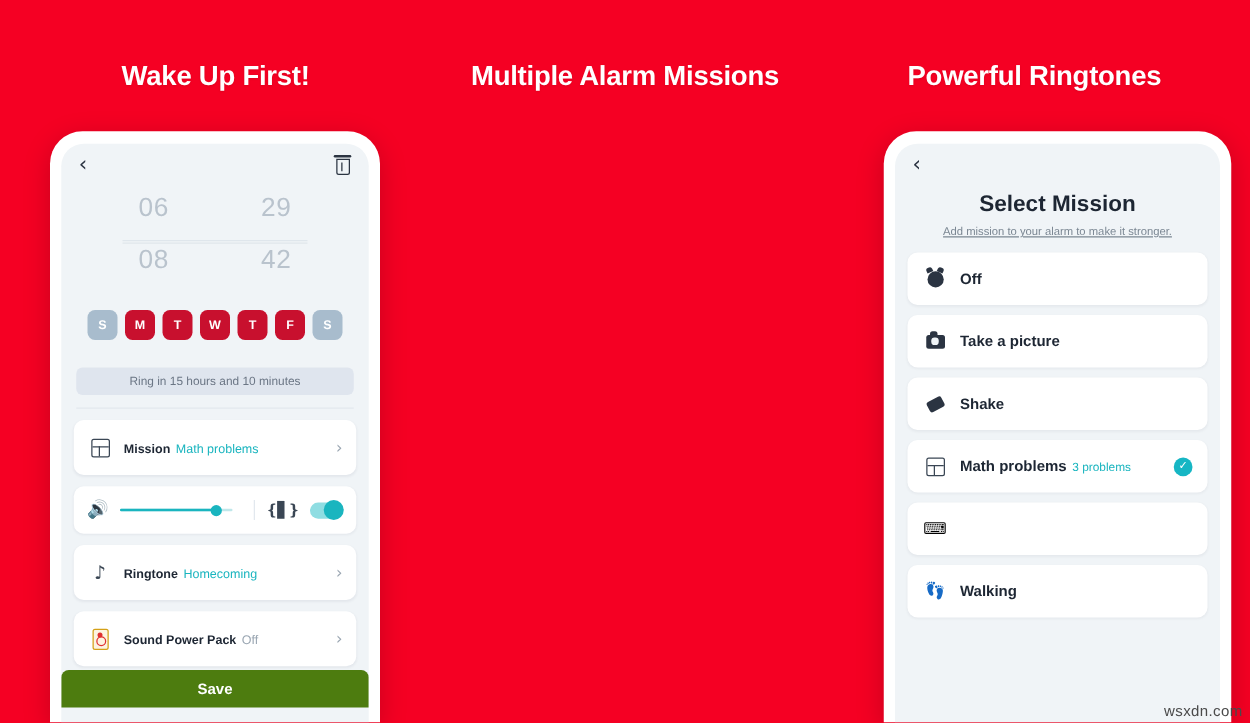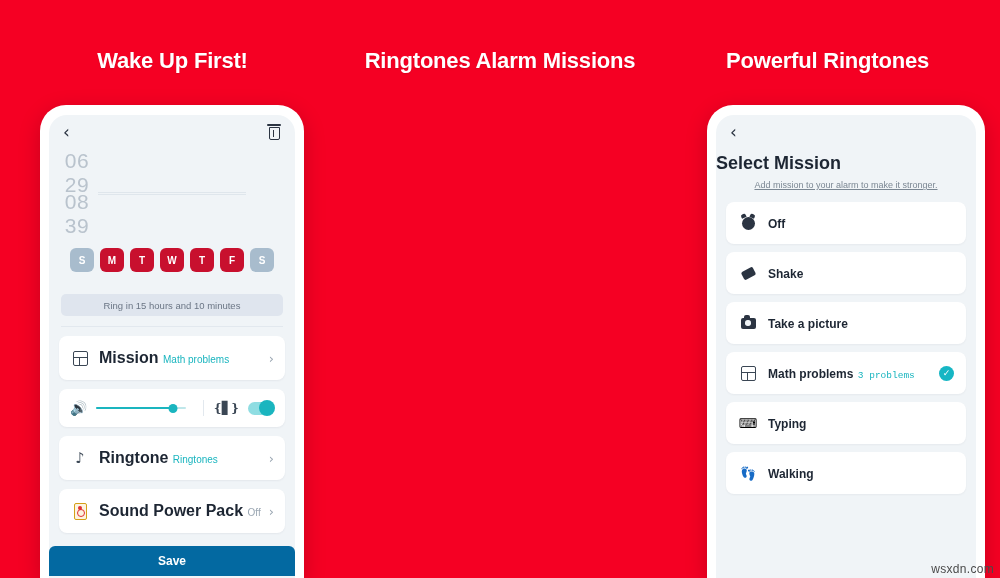--- a/index.html
+++ b/index.html
@@ -62,21 +62,21 @@
     border: 1.6px solid #2b3442; border-radius: 0 0 2px 2px;
   }
   .icon-trash .can::after {
     content: ""; position: absolute; top: 2px; left: 3.3px;
     width: 1.6px; height: 7px; background: #2b3442;
   }
 
   .timepicker { padding: 6px 0 4px 0; }
   .trow {
     display: flex; justify-content: center; align-items: baseline;
-    height: 36px; flex-direction: column;
+    gap: 18px; height: 36px;
   }
   .tcell {
     width: 56px; text-align: center;
     font-size: 21px; color: #b9c3cd; font-weight: 400;
     letter-spacing: 0.5px;
   }
   .trow-sel .tcell {
     color: #1d2633; font-weight: bold; font-size: 22px;
   }
   .trow-sel { position: relative; }
@@ -106,21 +106,21 @@
   .divider-h { height: 1px; background: #e2e8ee; margin: 10px 12px 0 12px; }
 
   .card {
     margin: 9px 10px 0 10px; background: #ffffff; border-radius: 8px;
     box-shadow: 0 1px 2px rgba(30,40,60,0.06);
     display: flex; align-items: center; padding: 9px 11px;
     min-height: 44px;
   }
   .card-ico { width: 20px; margin-right: 9px; display: flex; justify-content: center; }
   .card-txt { flex: 1; }
-  .card-title { font-size: 16px; font-weight: bold; color: #1d2633; line-height: 1.25; }
+  .card-title { font-size: 10px; font-weight: bold; color: #1d2633; line-height: 1.25; }
   .card-sub { font-size: 10px; color: #1ab5bf; margin-top: 1px; }
   .card-sub.muted { color: #9aa6b2; }
   .chev { color: #9aa6b2; font-size: 13px; font-family: "DejaVu Sans", sans-serif; }
 
   
   .ic-grid { width: 15px; height: 15px; border: 1.6px solid #3a4654; border-radius: 2px; position: relative; }
   .ic-grid::before { content:""; position:absolute; left:0; right:0; top:5.5px; height:1.4px; background:#3a4654; }
   .ic-grid::after  { content:""; position:absolute; top:5.5px; bottom:0; left:5.5px; width:1.4px; background:#3a4654; }
   
   .ic-note { font-size: 15px; color: #3a4654; font-family: "DejaVu Sans", sans-serif; line-height: 1; }
@@ -140,41 +140,41 @@
   }
   .slider { flex: 1; height: 2px; background: #bfe7ea; margin: 0 8px 0 9px; position: relative; border-radius: 2px; }
   .slider .fill { position: absolute; left: 0; top: 0; height: 2px; width: 86%; background: #1ab5bf; border-radius: 2px; }
   .slider .knob { position: absolute; left: 86%; top: -3.5px; width: 9px; height: 9px; border-radius: 50%; background: #1ab5bf; transform: translateX(-50%); }
   .vdiv { width: 1px; height: 16px; background: #e2e8ee; margin: 0 9px; }
   .ic-vib { font-size: 12px; color: #3a4654; font-family: "DejaVu Sans", sans-serif; letter-spacing: -1px; }
   .toggle { width: 26px; height: 13px; border-radius: 8px; background: #8fdde2; position: relative; margin-left: 9px; }
   .toggle .dot { position: absolute; right: -1px; top: -1.5px; width: 16px; height: 16px; border-radius: 50%; background: #1ab5bf; }
 
   .savebtn {
-    position: absolute; left: 0; bottom: 2px; width: 100%; height: 30px;
-    background: #0369a1; color: #ffffff; font-size: 12px; font-weight: bold;
+    position: absolute; left: 0; bottom: 12px; width: 100%; height: 30px;
+    background: #4d7c0f; color: #ffffff; font-size: 12px; font-weight: bold;
     display: flex; align-items: center; justify-content: center;
     border-radius: 6px 6px 0 0;
     margin-top: 35px;
   }
 
   
   .p2-topbar { height: 34px; display: flex; align-items: center; padding: 0 14px; }
-  .p2-title { font-size: 18px; font-weight: bold; color: #1d2633; margin-top: 4px; }
+  .p2-title { text-align: center; font-size: 18px; font-weight: bold; color: #1d2633; margin-top: 4px; }
   .p2-sub { text-align: center; font-size: 9px; color: #7b8793; margin-top: 6px; text-decoration: underline; }
   .mlist { margin-top: 12px; }
   .mrow {
     margin: 0 10px 8px 10px; background: #ffffff; border-radius: 8px;
     box-shadow: 0 1px 2px rgba(30,40,60,0.05);
     display: flex; align-items: center; padding: 11px 12px; min-height: 42px;
   }
   .mrow .m-ico { width: 20px; margin-right: 10px; display: flex; justify-content: center; font-size: 13px; font-family: "DejaVu Sans", sans-serif; }
   .m-txt { flex: 1; }
   .m-title { font-size: 12px; font-weight: bold; color: #1d2633; }
-  .m-sub { font-size: 9.5px; color: #1ab5bf; margin-top: 14px; font-family: Liberation Mono, monospace; }
+  .m-sub { font-size: 9.5px; color: #1ab5bf; margin-top: 14px; }
   .check {
     width: 15px; height: 15px; border-radius: 50%; background: #16b6c4;
     color: #ffffff; font-size: 9px; display: flex; align-items: center; justify-content: center;
     font-family: "DejaVu Sans", sans-serif;
   }
   .ic-bell { width: 13px; height: 13px; border-radius: 50%; background: #2b3442; position: relative; }
   .ic-bell::before, .ic-bell::after {
     content: ""; position: absolute; top: -2.5px; width: 5px; height: 4px;
     background: #2b3442; border-radius: 2px 2px 0 0;
   }
@@ -218,21 +218,21 @@
           <div class="trow">
             <span class="tcell">06</span>
             <span class="colon-ghost"></span>
             <span class="tcell">29</span>
           </div>
           <div class="sep-line"></div>
           <div class="sep-line"></div>
           <div class="trow">
             <span class="tcell">08</span>
             <span class="colon-ghost"></span>
-            <span class="tcell">39</span>
+            <span class="tcell">42</span>
           </div>
         </div>
 
         <div class="days">
           <span class="day day-off">S</span>
           <span class="day day-on">M</span>
           <span class="day day-on">T</span>
           <span class="day day-on">W</span>
           <span class="day day-on">T</span>
           <span class="day day-on">F</span>
@@ -265,21 +265,21 @@
               <span class="dot"></span>
             </span>
         </div>
 
         <div class="card">
           <span class="card-ico">
               <span class="ic-note">♪</span>
             </span>
           <span class="card-txt">
             <span class="card-title">Ringtone</span>
-            <span class="card-sub">Ringtones</span>
+            <span class="card-sub">Homecoming</span>
           </span>
           <span class="chev">›</span>
         </div>
 
         <div class="card">
           <span class="card-ico">
               <span class="ic-speaker"></span>
             </span>
           <span class="card-txt">
             <span class="card-title">Sound Power Pack</span>
@@ -287,21 +287,21 @@
           </span>
           <span class="chev">›</span>
         </div>
 
         <div class="savebtn">Save</div>
       </div>
     </div>
   </div>
 
   <div class="panel panel-2">
-    <div class="headline">Ringtones Alarm Missions</div>
+    <div class="headline">Multiple Alarm Missions</div>
 
     <div class="phone phone-2">
       <div class="screen screen-light">
 
         <div class="p2-topbar">
           <span class="icon-back">‹</span>
         </div>
 
         <div class="p2-title">Select Mission</div>
         <div class="p2-sub">Add mission to your alarm to make it stronger.</div>
@@ -310,47 +310,46 @@
 
           <div class="mrow">
             <span class="m-ico">
                 <span class="ic-bell"></span>
               </span>
             <span class="m-txt"><span class="m-title">Off</span></span>
           </div>
 
           <div class="mrow">
             <span class="m-ico">
+                <span class="ic-cam"></span>
+              </span>
+            <span class="m-txt"><span class="m-title">Take a picture</span></span>
+          </div>
+
+          <div class="mrow">
+            <span class="m-ico">
                 <span class="ic-shake"></span>
               </span>
             <span class="m-txt"><span class="m-title">Shake</span></span>
-          </div>
-
-          <div class="mrow">
-            <span class="m-ico">
-                <span class="ic-cam"></span>
-              </span>
-            <span class="m-txt"><span class="m-title">Take a picture</span></span>
           </div>
 
           <div class="mrow">
             <span class="m-ico">
                 <span class="ic-grid"></span>
               </span>
             <span class="m-txt">
               <span class="m-title">Math problems</span>
               <span class="m-sub">3 problems</span>
             </span>
             <span class="check">✓</span>
           </div>
 
 
           <div class="mrow">
             <span class="m-ico">⌨</span>
-            <span class="m-txt"><span class="m-title">Typing</span></span>
           </div>
 
           <div class="mrow">
             <span class="m-ico">👣</span>
             <span class="m-txt"><span class="m-title">Walking</span></span>
           </div>
 
         </div>
       </div>
     </div>

